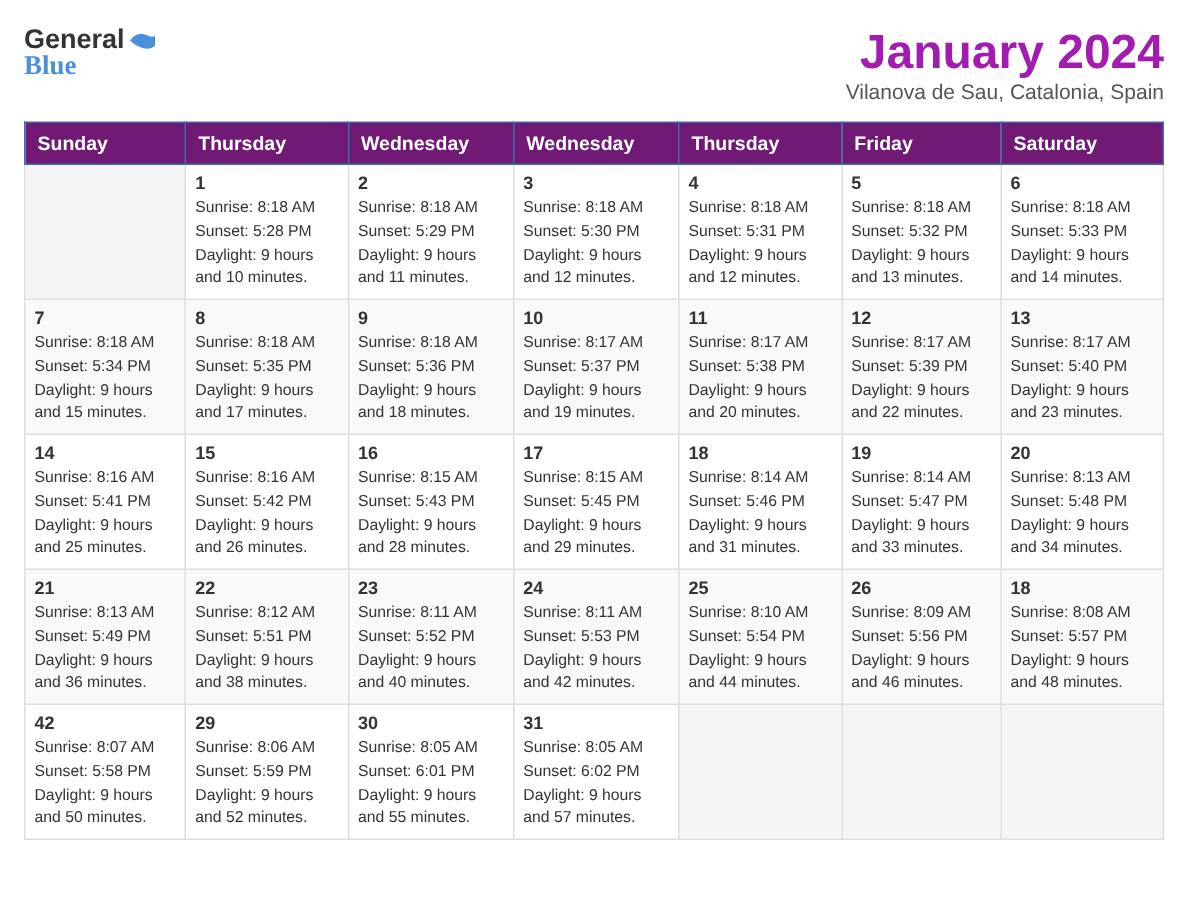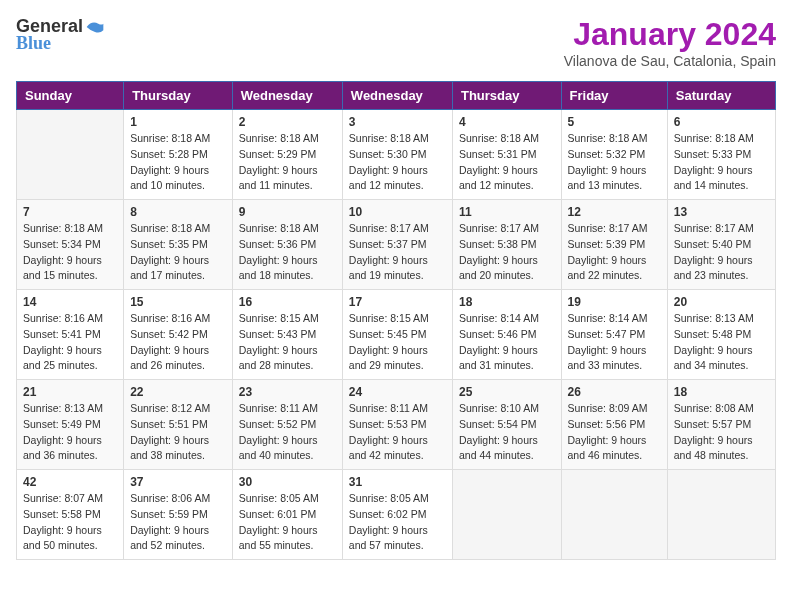--- a/index.html
+++ b/index.html
@@ -242,21 +242,21 @@
           <span class="day-number">18</span>
           <div class="day-info">Sunrise: 8:08 AM<br>Sunset: 5:57 PM<br>Daylight: 9 hours<br>and 48 minutes.</div>
         </td>
       </tr>
       <tr>
         <td>
           <span class="day-number">42</span>
           <div class="day-info">Sunrise: 8:07 AM<br>Sunset: 5:58 PM<br>Daylight: 9 hours<br>and 50 minutes.</div>
         </td>
         <td>
-          <span class="day-number">37</span>
+          <span class="day-number">29</span>
           <div class="day-info">Sunrise: 8:06 AM<br>Sunset: 5:59 PM<br>Daylight: 9 hours<br>and 52 minutes.</div>
         </td>
         <td>
           <span class="day-number">30</span>
           <div class="day-info">Sunrise: 8:05 AM<br>Sunset: 6:01 PM<br>Daylight: 9 hours<br>and 55 minutes.</div>
         </td>
         <td>
           <span class="day-number">31</span>
           <div class="day-info">Sunrise: 8:05 AM<br>Sunset: 6:02 PM<br>Daylight: 9 hours<br>and 57 minutes.</div>
         </td>

